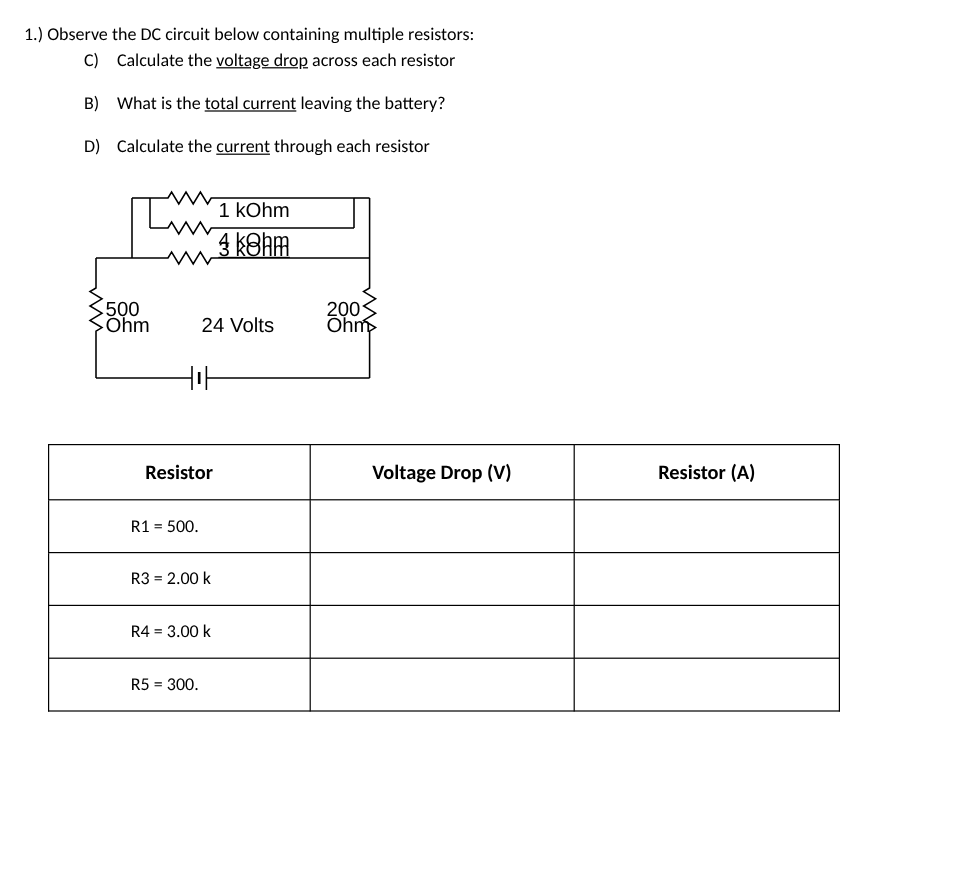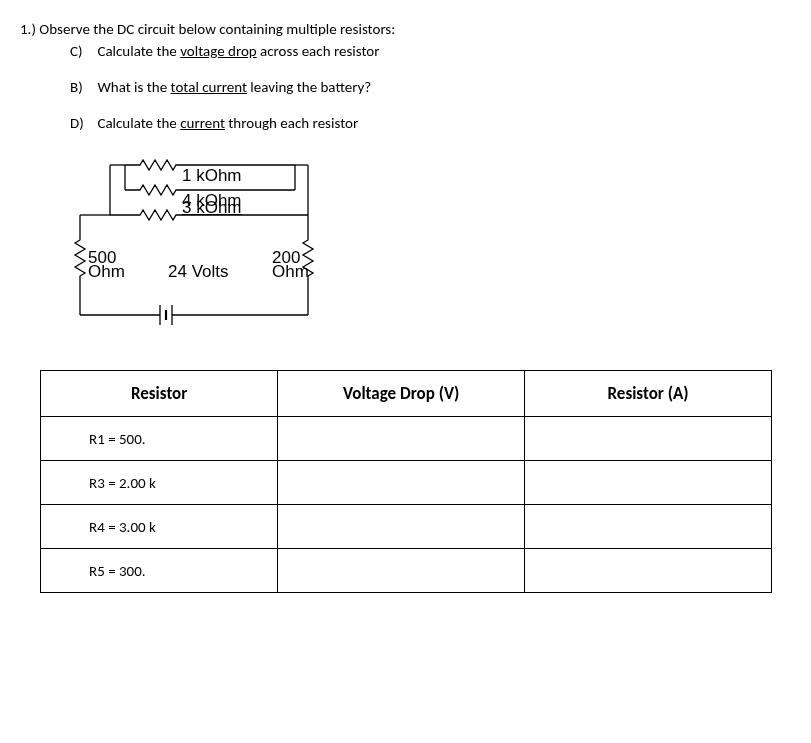--- a/index.html
+++ b/index.html
@@ -36,36 +36,36 @@
     .circuit-svg {
       width: 260px;
       height: 180px;
     }
     .circuit-label {
       position: absolute;
       font-size: 17px;
       font-family: Arial, sans-serif;
     }
     table {
-      width: 732px;
+      width: 660px;
       border-collapse: collapse;
       margin-left: 20px;
     }
     th, td {
       border: 1px solid #000;
       padding: 12px 8px;
       height: 44px;
     }
     th {
       text-align: center;
       font-weight: bold;
       font-size: 17px;
     }
     td.label-cell {
-      padding-left: 48px;
+      padding-left: 68px;
       font-size: 15px;
     }
     col.resistor-col { width: 240px; }
     col.voltage-col { width: 250px; }
     col.current-col { width: 250px; }
   </style>
 </head>
 <body>
 
 <div class="question-header">

